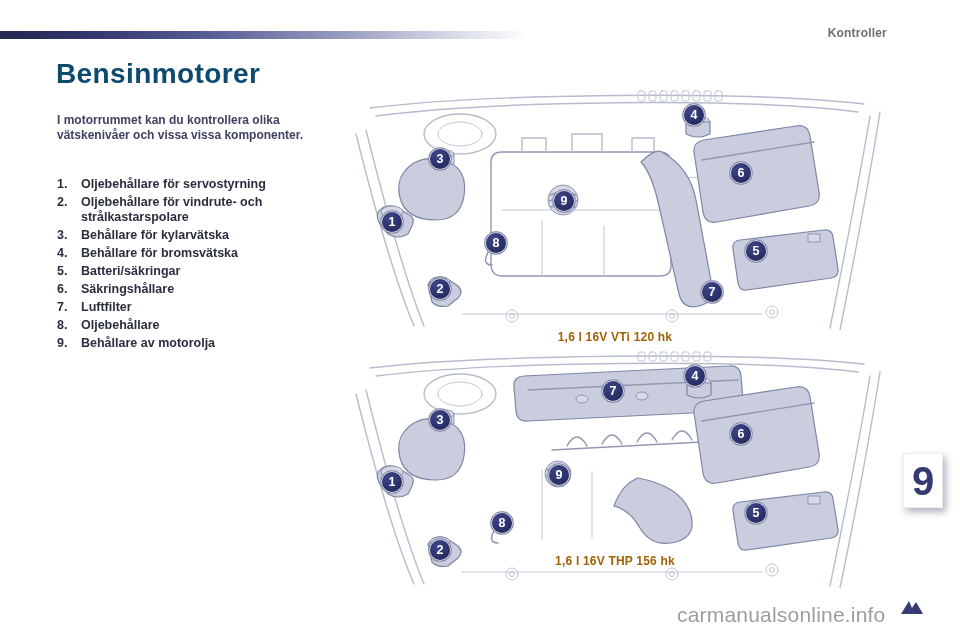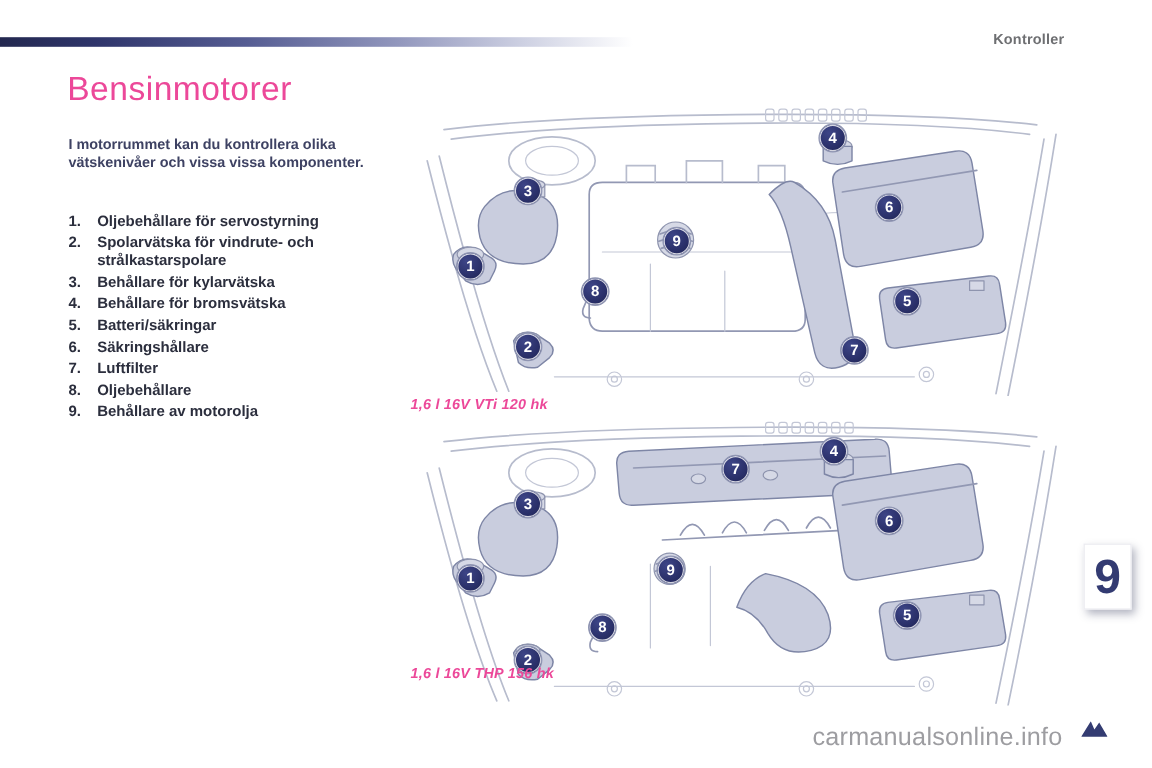--- a/index.html
+++ b/index.html
@@ -12,21 +12,21 @@
   .top-bar{
     position:absolute;left:0;top:31px;width:573px;height:8px;
     background:linear-gradient(90deg,#23284f 0%,#2f356b 14%,#565d93 36%,#9297bd 58%,#cdd0e2 76%,#ffffff 92%);
   }
   .section-label{
     position:absolute;left:700px;top:26px;width:187px;text-align:right;
     font-size:12px;font-weight:bold;color:#6e6f72;letter-spacing:.2px;
   }
   .page-title{
     position:absolute;left:56px;top:58px;margin:0;
-    font-size:28px;font-weight:normal;color:#ec4899;letter-spacing:.4px;
+    font-size:28px;font-weight:bold;color:#0c4a6e;letter-spacing:.4px;
   }
   .intro{
     position:absolute;left:57px;top:101px;width:262px;
     font-size:12px;font-weight:bold;line-height:15px;color:#3e4263;
   }
   .legend{
     position:absolute;left:57px;top:177px;width:270px;
     font-size:12.5px;font-weight:bold;color:#2b2e3d;
   }
   .legend-item{display:flex;margin-bottom:3px;line-height:15px;}
@@ -45,22 +45,22 @@
   .part2{fill:#d6d9e6;stroke:#8e94ae;stroke-width:1;stroke-linejoin:round;}
   .callout{
     position:absolute;width:22px;height:22px;border-radius:50%;
     background:radial-gradient(circle at 35% 30%,#3d4587 0%,#2b316b 55%,#1d2250 100%);
     border:1px solid #8f95b2;
     color:#ffffff;font-size:12.5px;font-weight:bold;
     display:flex;align-items:center;justify-content:center;
     box-shadow:0 0 0 1px rgba(255,255,255,.8) inset;
   }
   .caption{
-    position:absolute;left:342px;width:546px;text-align:left;
-    font-size:12px;font-weight:bold;color:#ec4899;letter-spacing:.2px;font-style:italic;
+    position:absolute;left:342px;width:546px;text-align:center;
+    font-size:12px;font-weight:bold;color:#a16207;letter-spacing:.2px;
   }
   .caption.c1{top:330px;}
   .caption.c2{top:554px;}
 
   .chapter-tab{
     position:absolute;left:903px;top:453px;width:38px;height:53px;
     background:#ffffff;border:1px solid #ececf1;
     box-shadow:3px 4px 7px rgba(50,55,90,.38);
     display:flex;align-items:center;justify-content:center;
   }
@@ -82,21 +82,21 @@
 <h1 class="page-title">Bensinmotorer</h1>
 <p class="intro">I motorrummet kan du kontrollera olika vätskenivåer och vissa vissa komponenter.</p>
 
 <div class="legend">
     <div class="legend-item">
       <span class="num">1.</span>
       <span class="lbl">Oljebehållare för servostyrning</span>
     </div>
     <div class="legend-item">
       <span class="num">2.</span>
-      <span class="lbl">Spolarvätska för vindrute- och strålkastarspolare</span>
+      <span class="lbl">Oljebehållare för vindrute- och strålkastarspolare</span>
     </div>
     <div class="legend-item">
       <span class="num">3.</span>
       <span class="lbl">Behållare för kylarvätska</span>
     </div>
     <div class="legend-item">
       <span class="num">4.</span>
       <span class="lbl">Behållare för bromsvätska</span>
     </div>
     <div class="legend-item">

